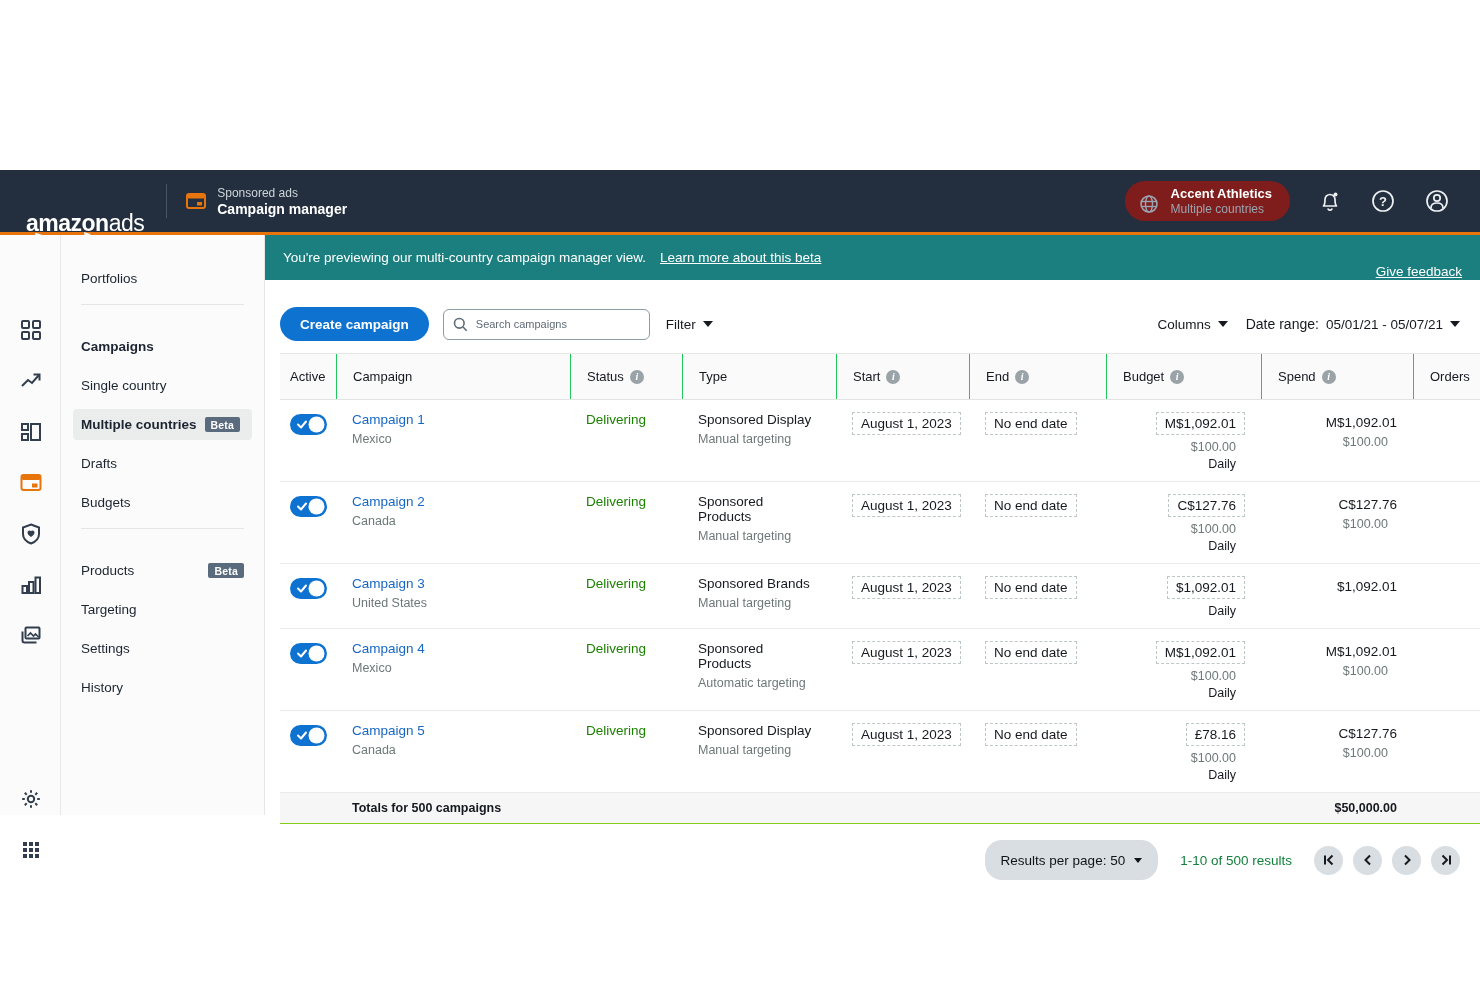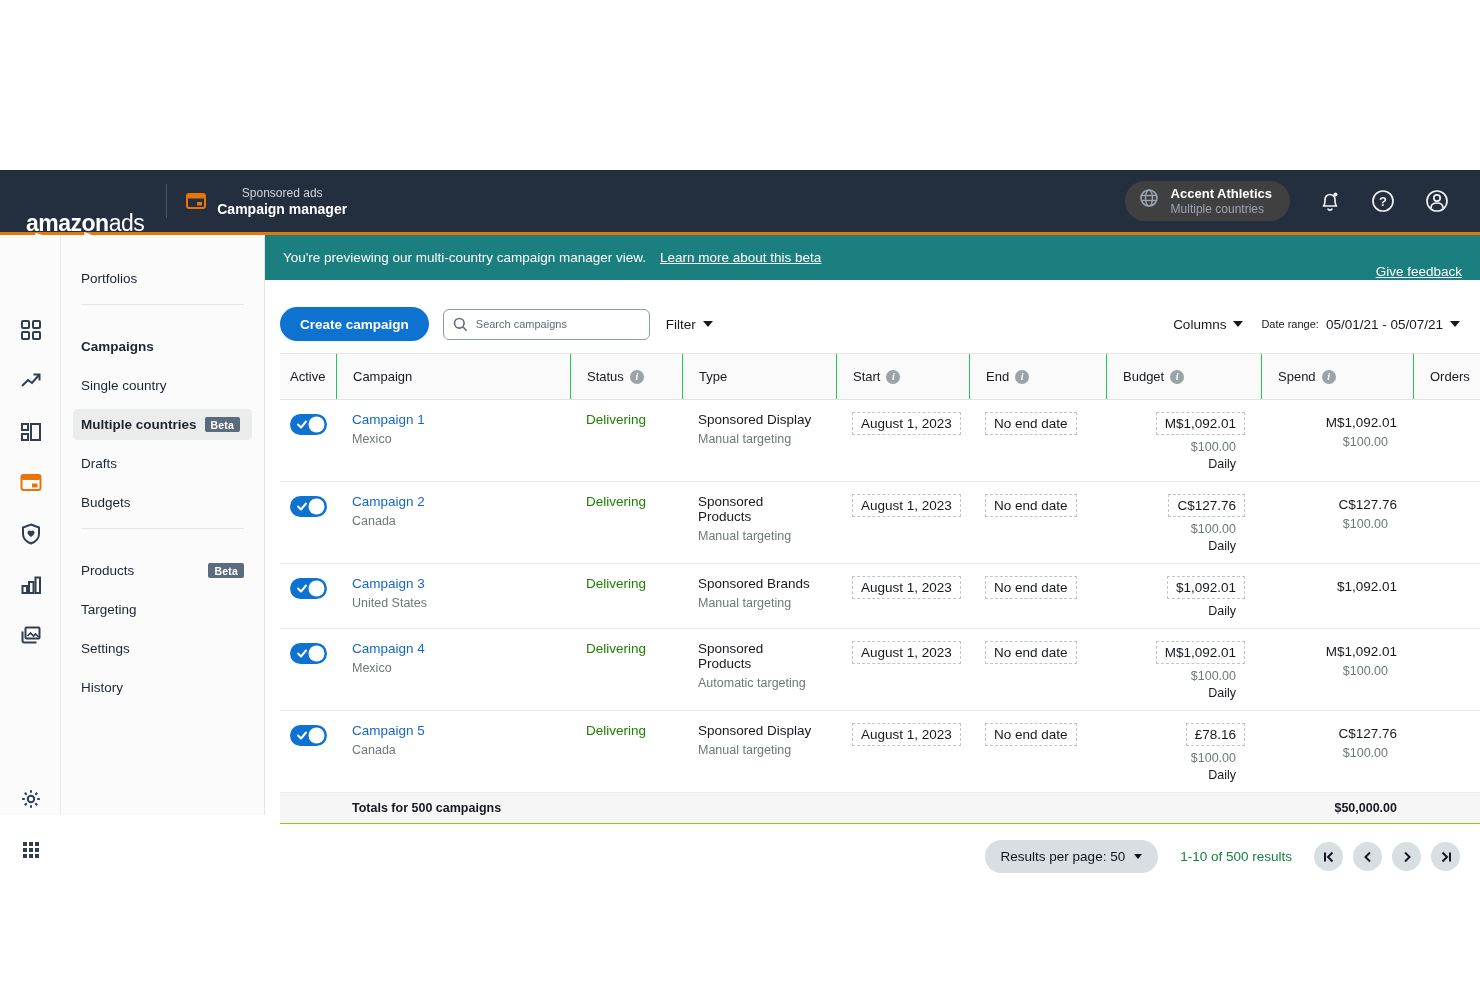--- a/index.html
+++ b/index.html
@@ -8,25 +8,25 @@
   .app { position:absolute; top:170px; left:0; width:1480px; height:645px; }
 
   
   .navbar { position:absolute; top:0; left:0; width:100%; height:65px; background:#232f3e;
             border-bottom:3px solid #e8740c; display:flex; align-items:center; color:#fff; }
   .logo { display:flex; align-items:flex-start; margin-left:26px; position:relative;margin-top:44px; }
   .logo-text { font-size:23px; letter-spacing:-0.5px; color:#fff; line-height:1; }
   .logo-text b { font-weight:700; }
   .logo-smile { position:absolute; left:6px; top:20px; }
   .nav-divider { width:1px; height:34px; background:#4a5564; margin:0 18px 0 22px; }
-  .nav-product { display:flex; align-items:center; gap:10px;text-align:center; }
+  .nav-product { display:flex; align-items:center; gap:10px; }
   .nav-product-text .line1 { font-size:12px; color:#cdd4da; }
   .nav-product-text .line2 { font-size:14px; font-weight:700; color:#fff; margin-top:1px; }
   .nav-right { margin-left:auto; display:flex; align-items:center; gap:28px; padding-right:30px; }
-  .account-pill { display:flex; align-items:flex-start; gap:10px; background:#404040; border-radius:20px;
+  .account-pill { display:flex; align-items:flex-end; gap:10px; background:#7f1d1d; border-radius:20px;
                   padding:5px 18px 5px 12px; cursor:pointer; }
   .account-pill .name { font-size:13px; font-weight:700; color:#fff; line-height:1.2; }
   .account-pill .scope { font-size:12px; color:#9aa5b1; line-height:1.2; }
   .nav-icon { cursor:pointer; display:flex; align-items:center; }
 
   
   .sidebar { position:absolute; top:65px; left:0; width:265px; height:580px; background:#fbfbfb;
              border-right:1px solid #e5e5e5;padding-left:32px; }
   .rail { position:absolute; top:0; left:0; width:61px; height:100%; border-right:1px solid #e9e9e9; }
   .rail-icon { position:absolute; left:19px; width:24px; height:24px; cursor:pointer; }
@@ -54,21 +54,21 @@
   .search-box { position:relative; margin-left:14px; }
   .search-box input { width:207px; height:31px; border:1px solid #8d9ba3; border-radius:6px;
                       padding:0 10px 0 32px; font-size:11px; color:#333; font-family:inherit; }
   .search-box input::placeholder { color:#5f6b76; }
   .search-box .mag { position:absolute; left:10px; top:8px; }
   .dropdown { display:flex; align-items:center; gap:7px; font-size:13.5px; color:#16191f; cursor:pointer; }
   .caret { width:0; height:0; border-left:5px solid transparent; border-right:5px solid transparent;
            border-top:6px solid #16191f; display:inline-block; }
   .toolbar .filter { margin-left:16px; }
   .toolbar-right { margin-left:auto; display:flex; align-items:center; gap:18px; }
-  .date-label { font-size:11px; color:#16191f; }
+  .date-label { font-size:14px; color:#16191f; }
 
   
   .table { margin:12px 0 0 15px; width:1200px; border-top:1px solid #e6e6e6; font-size:13px; color:#16191f; }
   .thead, .trow, .totals { display:grid;
     grid-template-columns:56px 234px 112px 154px 133px 137px 155px 152px 67px; }
   .thead { background:#fafafa; border-bottom:1px solid #e3e3e3; height:46px; align-items:center; }
   .thead > div { padding:0 16px; display:flex; align-items:center; gap:6px; height:100%; border-left:1px solid #22c55e; }
   .thead > div:first-child { border-left:none; padding:0 8px 0 10px; }
   .info { width:14px; height:14px; border-radius:50%; background:#9aa3a8; color:#fff; font-size:10px;
           display:inline-flex; align-items:center; justify-content:center; font-weight:700; cursor:pointer;
@@ -85,21 +85,21 @@
   .cell-right .sub { margin-right:9px; }
   .daily { font-size:12.5px; color:#16191f; margin-top:3px; margin-right:9px; }
   .spend-val { font-size:13.5px; padding-top:3px; }
   .totals { background:#f6f6f6; border-bottom:1px solid #84cc16; height:31px; align-items:center;
             font-weight:700; font-size:12.5px; }
   .totals .lbl { grid-column:2; padding:0 16px; }
   .totals .amt { grid-column:8; text-align:right; padding:0 16px; }
 
   
   .pager { display:flex; align-items:center; justify-content:flex-end; gap:22px; margin:16px 20px 0 0; }
-  .pager-pill { background:#d9dee2; border-radius:17px; height:33px; display:flex; align-items:center;
+  .pager-pill { background:#d9dee2; border-radius:17px; height:40px; display:flex; align-items:center;
                 gap:9px; padding:0 16px; font-size:13.5px; color:#0f141a; cursor:pointer; }
   .pager-pill .caret { border-top-color:#0f141a; border-left-width:4px; border-right-width:4px; border-top-width:5px; }
   .pager-text { font-size:13.5px; color:#15803d; }
   .pager-btns { display:flex; gap:10px; }
   .pager-btn { width:29px; height:29px; border-radius:50%; background:#d9dee2; border:none; cursor:pointer;
                display:flex; align-items:center; justify-content:center; }
 </style>
 </head>
 <body>
 

